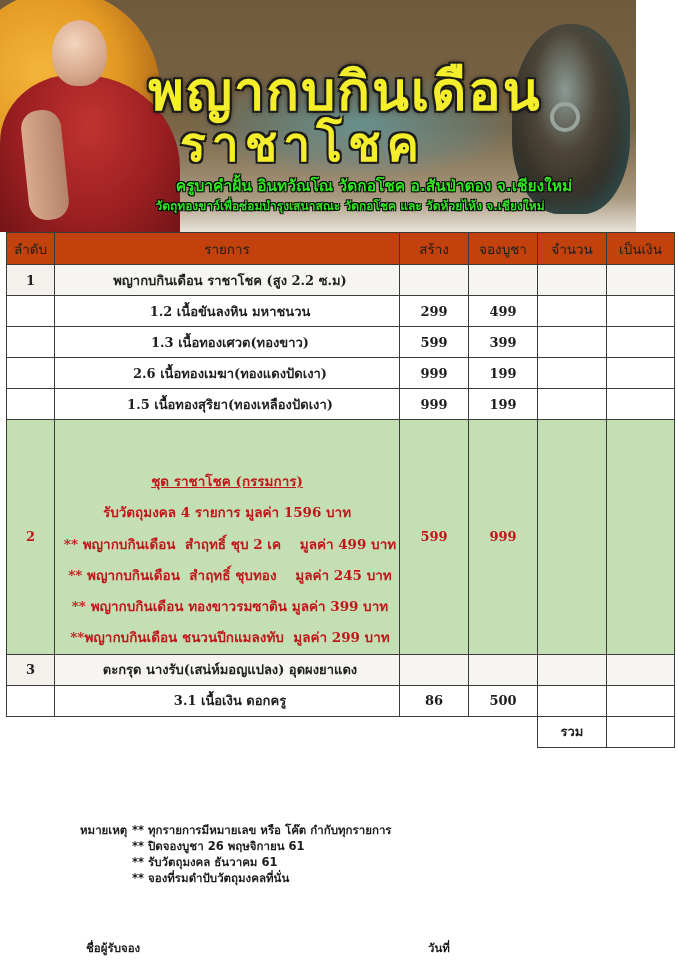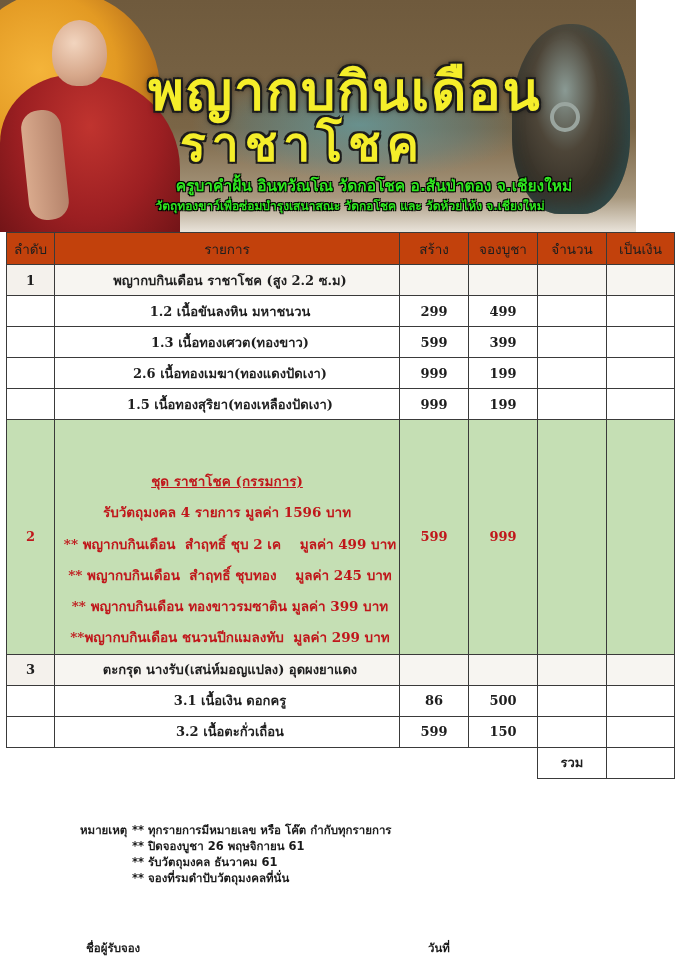--- a/index.html
+++ b/index.html
@@ -219,28 +219,20 @@
       <td class="c"></td>
     </tr>
     <tr>
       <td class="c"></td>
       <td class="l">3.1 เนื้อเงิน ดอกครู</td>
       <td class="c">86</td>
       <td class="c">500</td>
       <td class="c"></td>
       <td class="c"></td>
     </tr>
-    <tr>
-      <td class="c"></td>
-      <td class="l">3.2 เนื้อตะกั่วเถื่อน</td>
-      <td class="c">599</td>
-      <td class="c">150</td>
-      <td class="c"></td>
-      <td class="c"></td>
-    </tr>
 
     <tr class="total">
       <td class="blank" colspan="4"></td>
       <td class="c">รวม</td>
       <td class="c"></td>
     </tr>
   </tbody>
 </table>
 
 <div class="notes">

